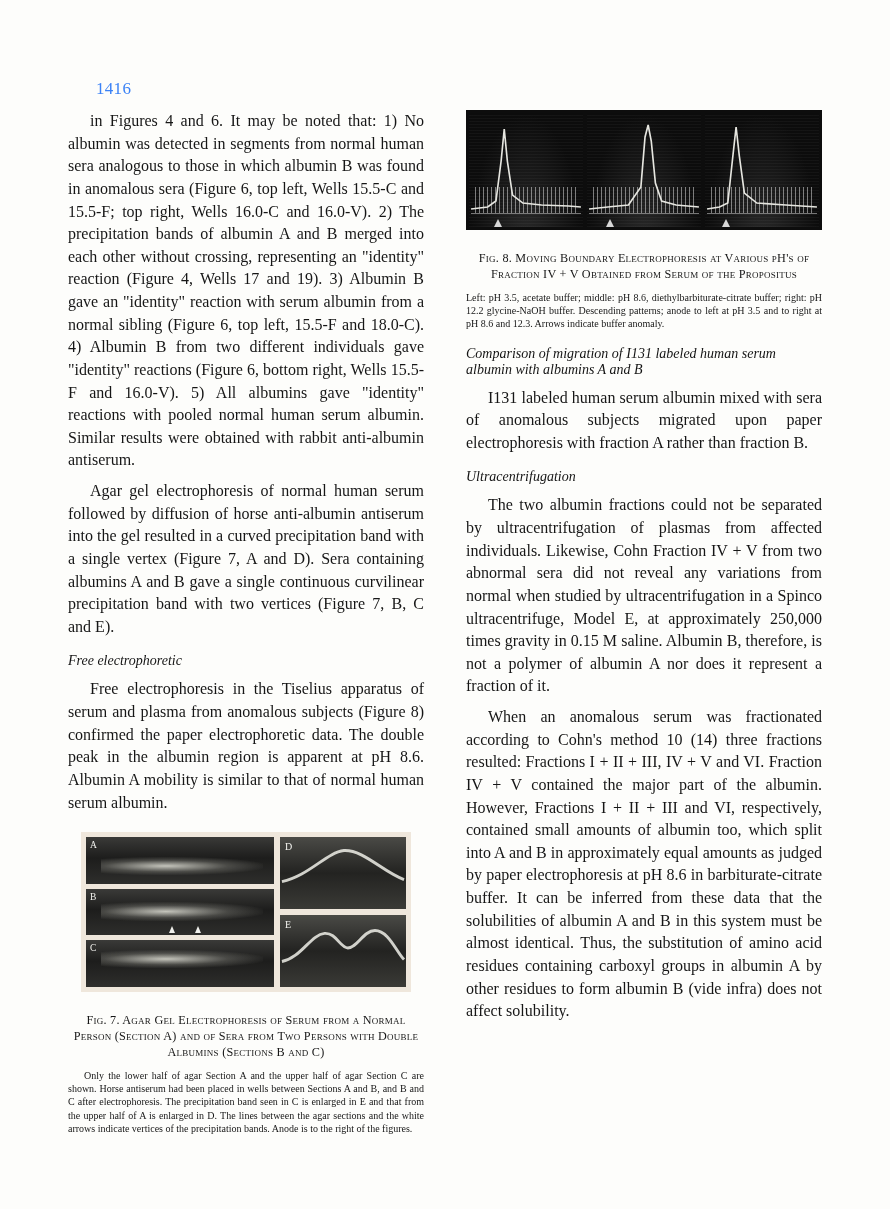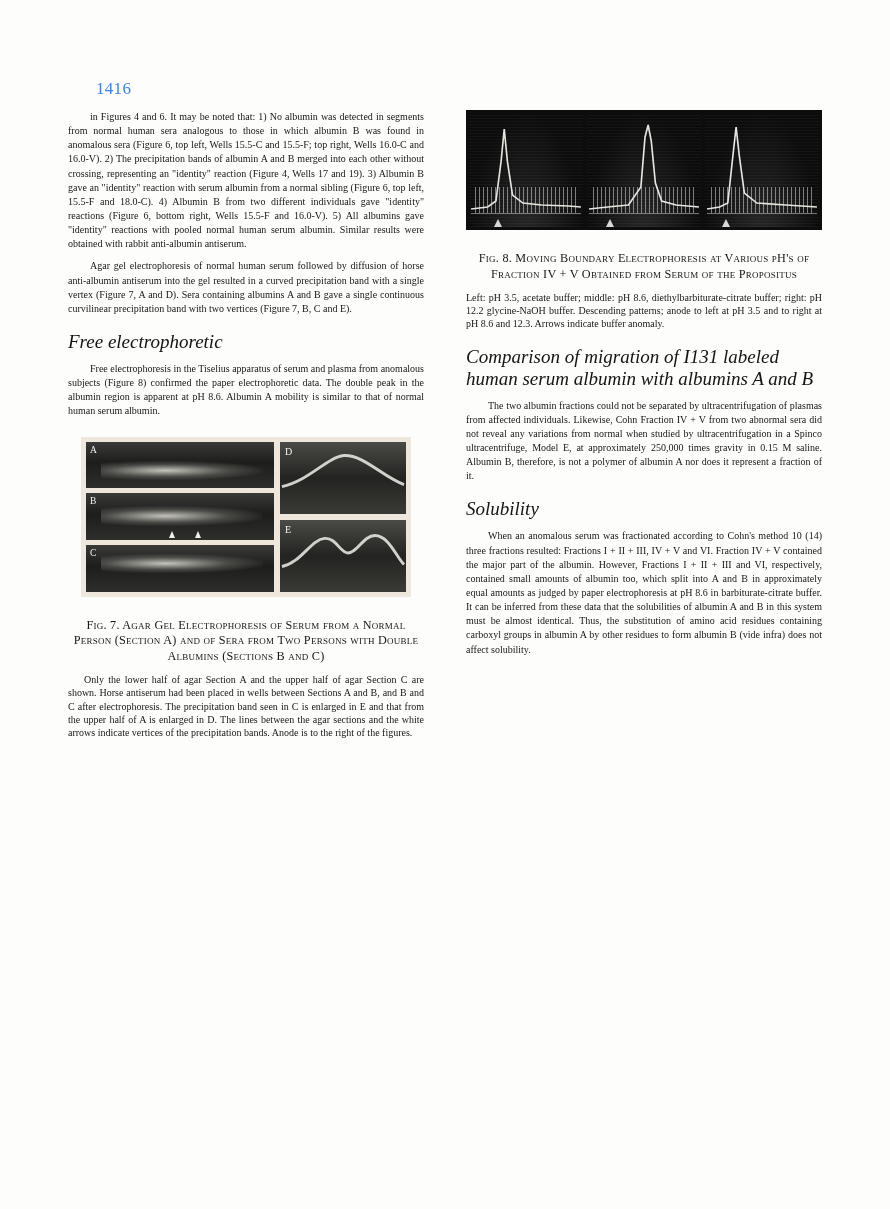--- a/index.html
+++ b/index.html
@@ -51,33 +51,33 @@
   .col {
     position: absolute;
     top: 0;
     width: 356px;
   }
   .col-left { left: 0; }
   .col-right { left: 398px; }
 
   p.body {
     margin: 0 0 0 0;
-    font-size: 10px;
+    font-size: 16px;
     line-height: 1.415;
     text-align: justify;
     text-indent: 22px;
     color: #161616;
     hyphens: manual;
   }
   p.body + p.body { margin-top: 8px; }
 
   h3.section {
     font-style: italic;
     font-weight: normal;
-    font-size: 19px;
+    font-size: 14px;
     margin: 15px 0 9px 0;
     color: #141414;
     font-family: Liberation Serif, serif;
   }
 
   .fig-block { margin: 0; }
 
   .fig-caption {
     font-size: 12.2px;
     line-height: 1.30;
@@ -333,22 +333,23 @@
 
         </div>
 
         <div class="fig-caption cap-center">
           <span class="lead">Fig. 8. Moving Boundary Electrophoresis at Various pH's of Fraction IV + V Obtained from Serum of the Propositus</span>
         </div>
         <div class="fig-legend">Left: pH 3.5, acetate buffer; middle: pH 8.6, diethylbarbiturate-citrate buffer; right: pH 12.2 glycine-NaOH buffer. Descending patterns; anode to left at pH 3.5 and to right at pH 8.6 and 12.3. Arrows indicate buffer anomaly.</div>
       </div>
 
       <h3 class="section">Comparison of migration of I131 labeled human serum albumin with albumins A and B</h3>
-
+      <p class="body">I131 labeled human serum albumin mixed with sera of anomalous subjects migrated upon paper electrophoresis with fraction A rather than fraction B.</p>
+
+      <h3 class="section">Ultracentrifugation</h3>
       <p class="body">The two albumin fractions could not be separated by ultracentrifugation of plasmas from affected individuals. Likewise, Cohn Fraction IV + V from two abnormal sera did not reveal any variations from normal when studied by ultracentrifugation in a Spinco ultracentrifuge, Model E, at approximately 250,000 times gravity in 0.15 M saline. Albumin B, therefore, is not a polymer of albumin A nor does it represent a fraction of it.</p>
 
-      <h3 class="section">Solubility</h3>
       <p class="body">When an anomalous serum was fractionated according to Cohn's method 10 (14) three fractions resulted: Fractions I + II + III, IV + V and VI. Fraction IV + V contained the major part of the albumin. However, Fractions I + II + III and VI, respectively, contained small amounts of albumin too, which split into A and B in approximately equal amounts as judged by paper electrophoresis at pH 8.6 in barbiturate-citrate buffer. It can be inferred from these data that the solubilities of albumin A and B in this system must be almost identical. Thus, the substitution of amino acid residues containing carboxyl groups in albumin A by other residues to form albumin B (vide infra) does not affect solubility.</p>
 
     </div>
 
   </div>
 </div>
 
 </body></html>

